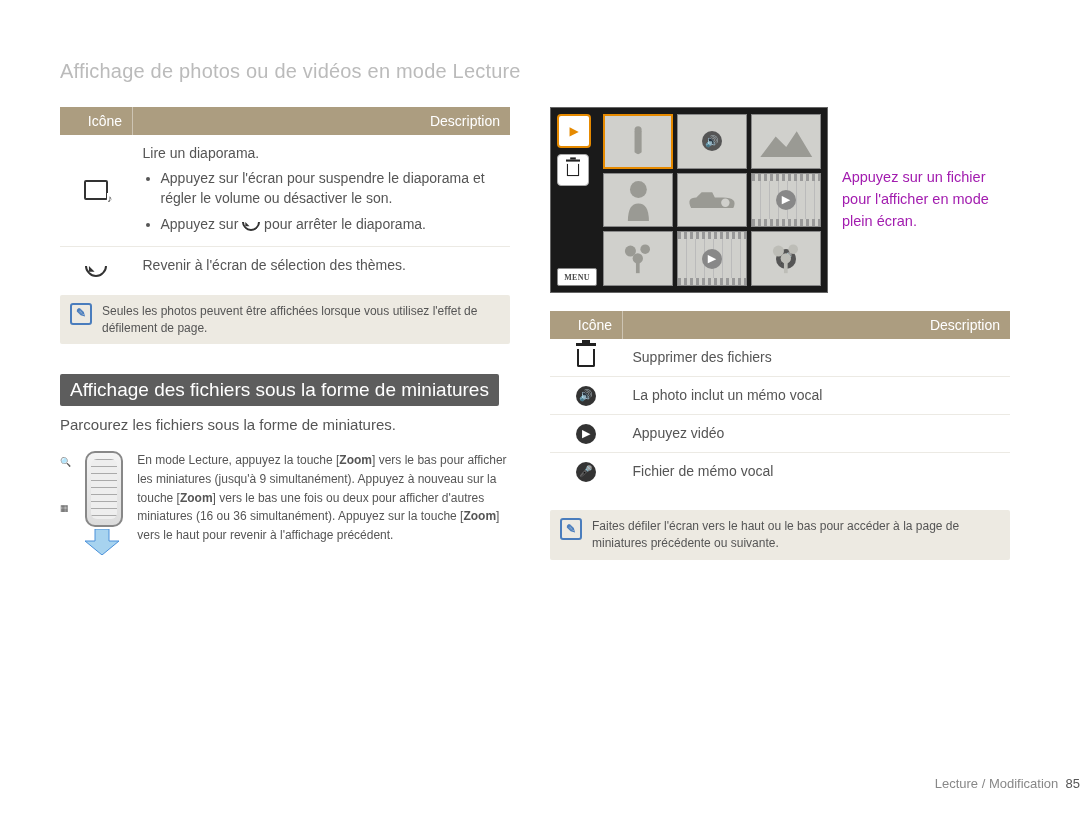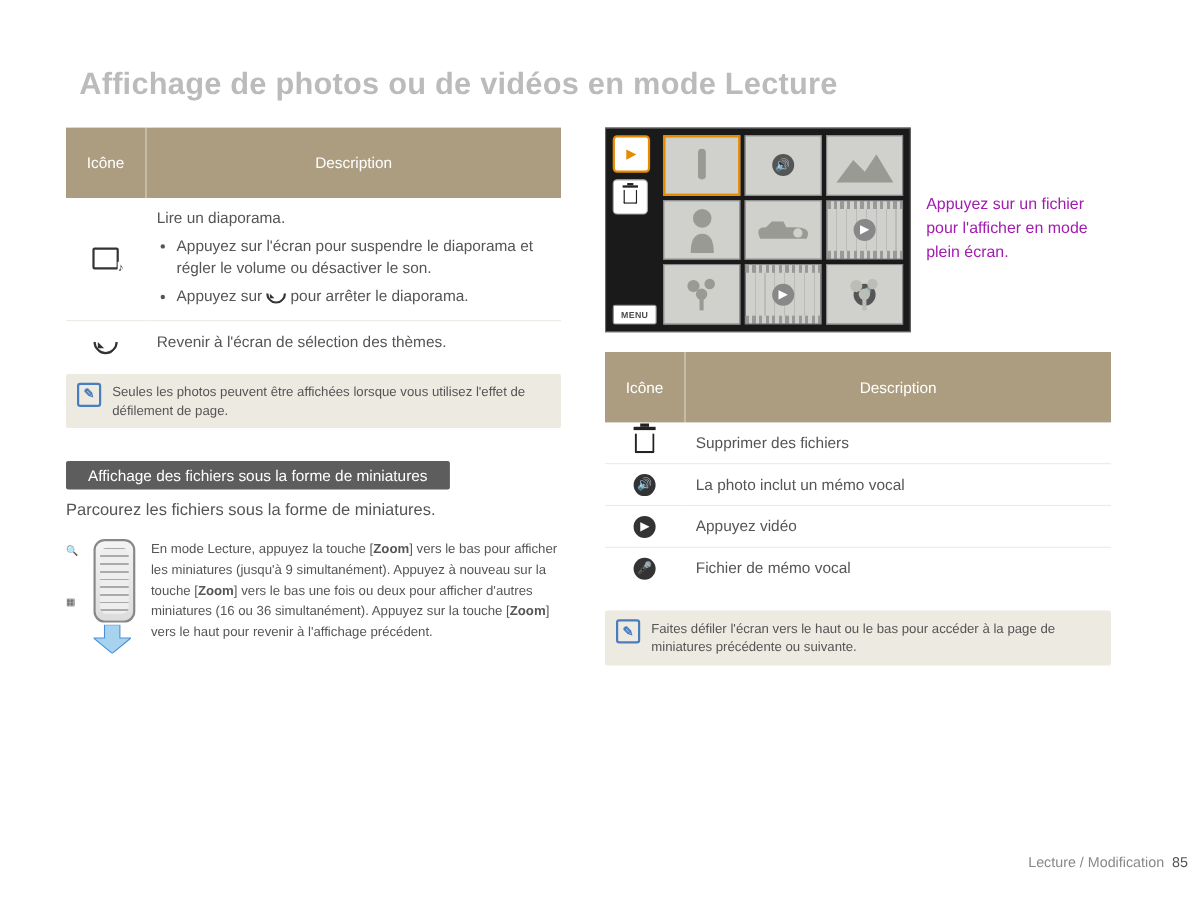--- a/index.html
+++ b/index.html
@@ -12,26 +12,26 @@
     color: #4a4a4a;
     font-size: 14px;
   }
   .page {
     box-sizing: border-box;
     padding: 60px 60px 0 60px;
     position: relative;
     height: 100%;
   }
   .page-title {
-    font-size: 28px;
-    font-weight: 700;
+    font-size: 20px;
+    font-weight: 400;
     color: #bbb;
     letter-spacing: 0.2px;
     font-family: "Segoe UI Light", Arial, sans-serif;
-    margin: 0 0 24px 12px;
+    margin: 0 0 24px 0;
   }
   .cols {
     display: flex;
     gap: 40px;
   }
   .col-left {
     width: 450px;
   }
   .col-right {
     width: 460px;
@@ -40,22 +40,22 @@
   
   table.desc-table {
     width: 100%;
     border-collapse: collapse;
     font-size: 14px;
   }
   table.desc-table thead th {
     background: #ac9d80;
     color: #fff;
     font-weight: 400;
-    text-align: center;
-    padding: 24px 10px;
+    text-align: right;
+    padding: 6px 10px;
     font-size: 14px;
   }
   table.desc-table thead th:first-child {
     width: 52px;
     border-right: 1px solid rgba(255,255,255,0.4);
   }
   table.desc-table tbody td {
     padding: 8px 10px;
     vertical-align: top;
     border-bottom: 1px solid #eceae4;
@@ -132,22 +132,22 @@
   .note-icon {
     width: 18px; height: 18px; flex: 0 0 18px; border: 2px solid #4a7dbd; color: #4a7dbd; font-size: 12px;
     display: flex; align-items: center; justify-content: center; font-weight: bold; border-radius: 3px;
   }
 
   
   .section-bar {
     display: inline-block;
     background: #5d5d5d;
     color: #fff;
-    padding: 5px 20px;
-    font-size: 14px;
+    padding: 5px 10px;
+    font-size: 19px;
     margin-top: 30px;
     border-radius: 2px;
   }
   .section-desc {
     margin: 10px 0 18px 0;
     color: #555;
     font-size: 15px;
   }
 
   
@@ -168,21 +168,21 @@
   .shot {
     width: 278px; height: 186px; border:1px solid #666; background:#1a1a1a; padding:6px; box-sizing:border-box; position:relative;
     display:flex; gap:6px;
   }
   .shot-left { display:flex; flex-direction:column; gap:6px; }
   .shot-btn {
     width:30px; height:30px; background:#fff; border:1px solid #aaa; border-radius:4px; display:flex;align-items:center;justify-content:center;font-size:12px;color:#333;
   }
   .shot-btn.sel { border:2px solid #e68a00; }
   .shot-menu {
-    width:38px; height:16px; background:#fff; border:1px solid #888; border-radius:2px; font-size:8px; font-weight:bold; display:flex;align-items:center;justify-content:center; margin-top:auto; letter-spacing:0.3px;
+    width:38px; height:16px; background:#fff; border:1px solid #888; border-radius:2px; font-size:8px; font-weight:bold; display:flex;align-items:center;justify-content:center; margin-top:auto; letter-spacing:0.3px;font-family:Liberation Serif, serif;
   }
   .thumb-grid { flex:1; display:grid; grid-template-columns:repeat(3,1fr); grid-template-rows:repeat(3,1fr); gap:4px; }
   .thumb { background:#d0d0cc; border:1px solid #888; display:flex;align-items:center;justify-content:center; color:#888; position:relative;}
   .thumb.sel { border:2px solid #e68a00; }
   .thumb.filmed { background:repeating-linear-gradient(90deg,#d0d0cc 0 8px,#bbb 8px 9px);}
   .thumb.filmed::before, .thumb.filmed::after{content:"";position:absolute;left:0;right:0;height:7px;background:repeating-linear-gradient(90deg,#999 0 3px,#d0d0cc 3px 6px);}
   .thumb.filmed::before{top:0;} .thumb.filmed::after{bottom:0;}
   .shot-caption { font-size:14.5px; color:#a21caf; line-height:1.5; width:160px; }
 
   .footer {

